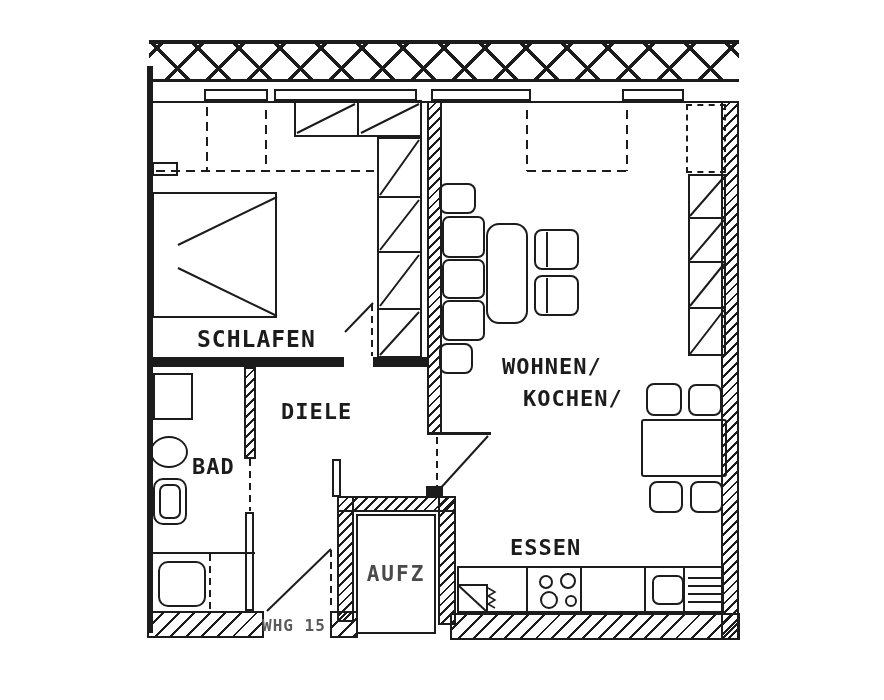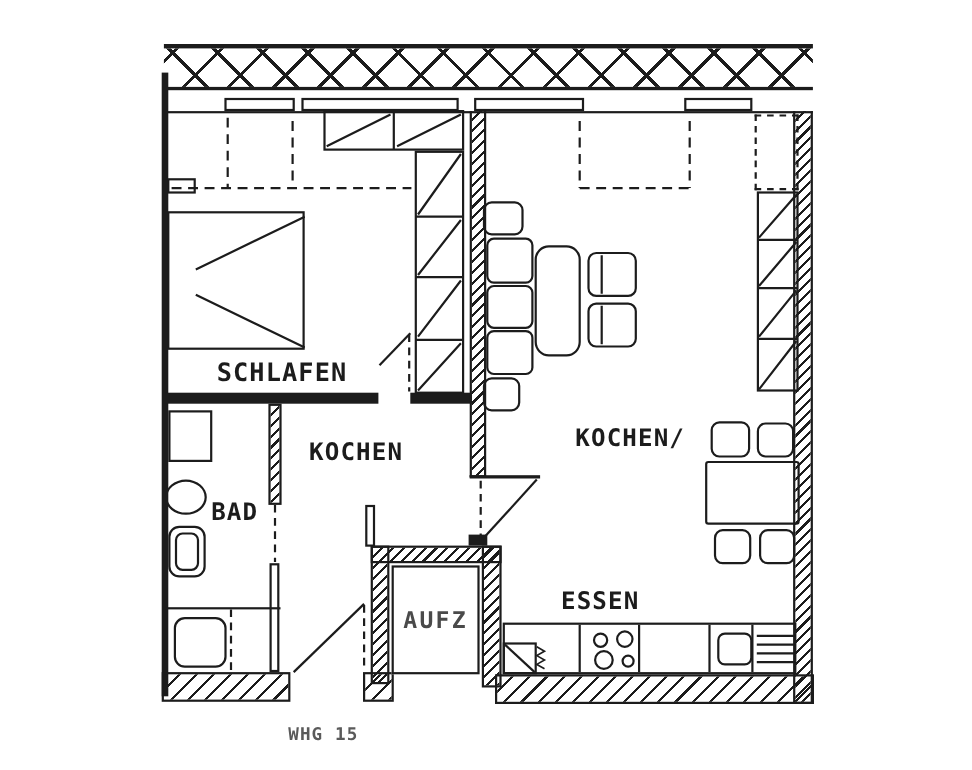--- a/index.html
+++ b/index.html
@@ -69,21 +69,21 @@
 
   <div class="abs b2 hatch" style="left:244px;top:367px;width:12px;height:92px;"></div>
   <div class="abs b2" style="left:245px;top:512px;width:9px;height:99px;"></div>
 
   <div class="abs b2" style="left:332px;top:459px;width:9px;height:38px;"></div>
 
   <div class="abs b2 hatch" style="left:337px;top:496px;width:17px;height:126px;"></div>
   <div class="abs b2 hatch" style="left:337px;top:496px;width:119px;height:16px;"></div>
   <div class="abs b2 hatch" style="left:438px;top:496px;width:18px;height:129px;"></div>
   <div class="abs solid" style="left:426px;top:486px;width:17px;height:10px;"></div>
-  <div class="abs b2 cab" style="left:356px;top:514px;width:80px;height:99px;">
+  <div class="abs b2 cab" style="left:356px;top:514px;width:80px;height:120px;">
     <span class="label" style="font-size:21px;color:var(--faded);letter-spacing:2px;">AUFZ</span>
   </div>
 
   <div class="abs b2" style="left:152px;top:192px;width:125px;height:126px;"></div>
   <div class="abs b2" style="left:152px;top:162px;width:26px;height:14px;"></div>
   <div class="abs b2" style="left:294px;top:100px;width:128px;height:37px;"></div>
   <div class="abs b2" style="left:377px;top:137px;width:45px;height:221px;"></div>
 
   <div class="abs b2 rounded" style="left:439px;top:183px;width:37px;height:31px;"></div>
   <div class="abs b2" style="left:442px;top:216px;width:43px;height:42px;border-radius:7px;"></div>
@@ -170,19 +170,20 @@
       <g>
         <path d="M331,550 L331,610 M372,304 L372,356 M437,437 L437,489 M250,459 L250,511"></path>
       </g>
       <g>
         <path d="M210,554 L210,609"></path>
       </g>
     </g>
   </svg>
 
   <div class="abs label" style="left:197px;top:326px;font-size:23px;">SCHLAFEN</div>
-  <div class="abs label" style="left:281px;top:399px;font-size:22px;">KOCHEN</div>
+  <div class="abs label" style="left:281px;top:399px;font-size:22px;">DIELE</div>
   <div class="abs label" style="left:192px;top:454px;font-size:22px;">BAD</div>
+  <div class="abs label" style="left:502px;top:354px;font-size:22px;">WOHNEN/</div>
   <div class="abs label" style="left:523px;top:386px;font-size:22px;">KOCHEN/</div>
   <div class="abs label" style="left:510px;top:535px;font-size:22px;">ESSEN</div>
-  <div class="abs label" style="left:262px;top:616px;font-size:16px;color:#5a5a5a;margin-top:42px;">WHG 15</div>
+  <div class="abs label" style="left:262px;top:616px;font-size:16px;color:#5a5a5a;">WHG 15</div>
 
 </div>
 
 </body></html>

